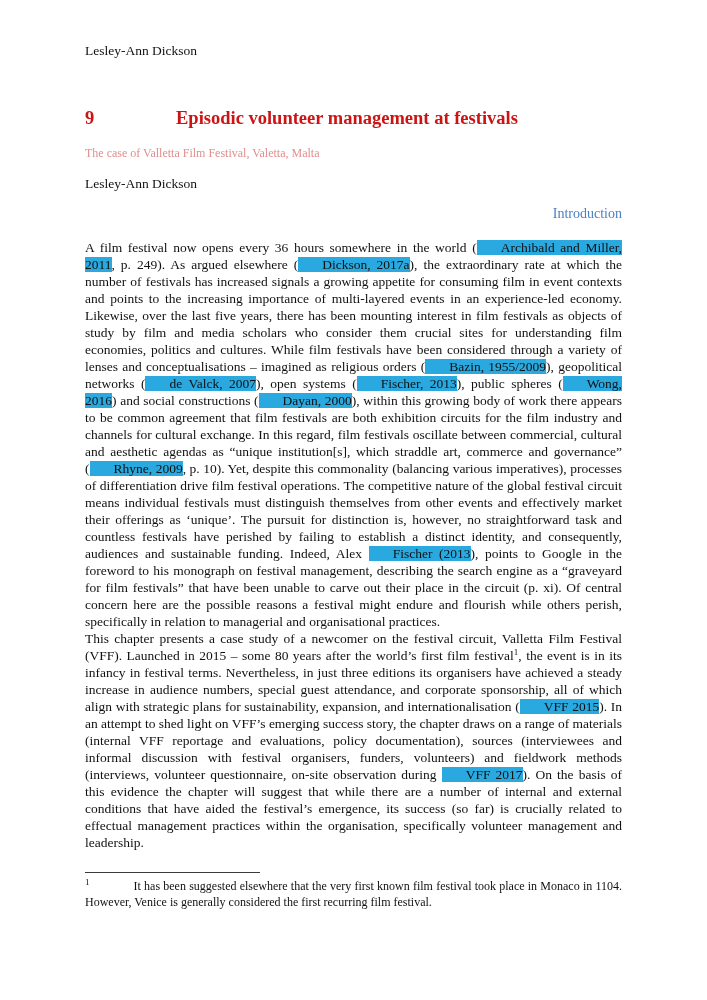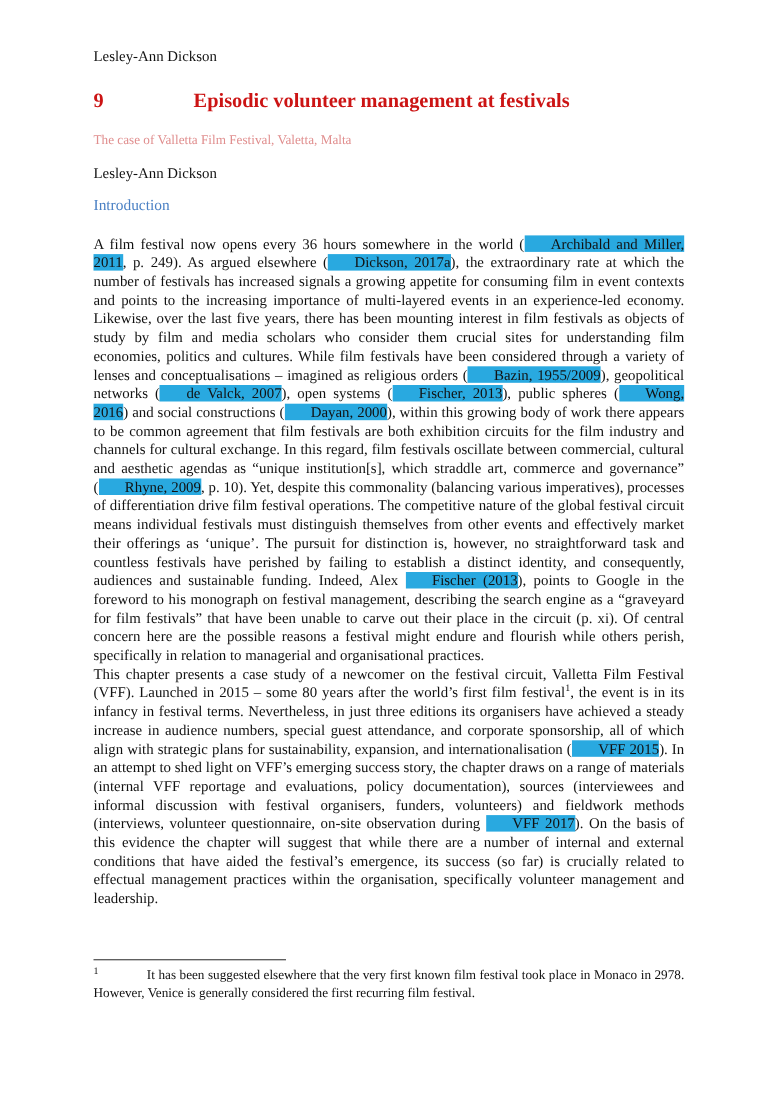--- a/index.html
+++ b/index.html
@@ -8,37 +8,38 @@
     background: #ffffff;
     position: relative;
     overflow: hidden;
     font-family: "Liberation Serif", serif;
     color: #111111;
     margin: 0 auto;
   }
   .content { position: absolute; left: 85px; top: 0; width: 537px; }
   .running-header { margin-top: 43px; font-size: 13.5px; line-height: 15px; }
   .title-row {
-    margin-top: 24px;
+    margin-top: 50px;
     font-size: 18.5px; font-weight: bold;
     color: var(--title-red, #cc1414);
     line-height: 21px;
     white-space: nowrap;
   }
   .chapter-number { display: inline-block; width: 91px; }
   .subtitle {
     margin-top: 15px;
     font-size: 12px; line-height: 19px;
     color: var(--subtitle-salmon, #e08e8e);
   }
   .author { margin-top: 13px; font-size: 13.5px; line-height: 15px; }
   .section-heading {
     margin-top: 15px;
     font-size: 14px; line-height: 16px;
     color: var(--heading-blue, #4a80c4);
+    text-align: right;
   }
   .body-text { margin-top: 17px; }
   .body-text p { margin: 0; font-size: 13.5px; line-height: 17px; text-align: justify; }
   .hl { background: var(--highlight-cyan, #29a9e0); padding-left: 24px; }
   sup { font-size: 9px; line-height: 0; vertical-align: super; }
   .footnote-area { position: absolute; left: 85px; top: 872px; width: 537px; }
   .footnote-rule { width: 175px; border-top: 1.5px solid #3a3a3a; margin: 0 0 6px 0; }
   .footnote { margin: 0; font-size: 12px; line-height: 15.5px; text-align: justify; }
   .tab { display: inline-block; width: 44px; }
 </style>
@@ -60,15 +61,15 @@
     <div class="section-heading">Introduction</div>
 
     <div class="body-text">
       <p><span>A film festival now opens every 36 hours somewhere in the world (</span><span class="hl">Archibald and Miller, 2011</span><span>, p. 249). As argued elsewhere (</span><span class="hl">Dickson, 2017a</span><span>), the extraordinary rate at which the number of festivals has increased signals a growing appetite for consuming film in event contexts and points to the increasing importance of multi-layered events in an experience-led economy. Likewise, over the last five years, there has been mounting interest in film festivals as objects of study by film and media scholars who consider them crucial sites for understanding film economies, politics and cultures. While film festivals have been considered through a variety of lenses and conceptualisations – imagined as religious orders (</span><span class="hl">Bazin, 1955/2009</span><span>), geopolitical networks (</span><span class="hl">de Valck, 2007</span><span>), open systems (</span><span class="hl">Fischer, 2013</span><span>), public spheres (</span><span class="hl">Wong, 2016</span><span>) and social constructions (</span><span class="hl">Dayan, 2000</span><span>), within this growing body of work there appears to be common agreement that film festivals are both exhibition circuits for the film industry and channels for cultural exchange. In this regard, film festivals oscillate between commercial, cultural and aesthetic agendas as “unique institution[s], which straddle art, commerce and governance” (</span><span class="hl">Rhyne, 2009</span><span>, p. 10). Yet, despite this commonality (balancing various imperatives), processes of differentiation drive film festival operations. The competitive nature of the global festival circuit means individual festivals must distinguish themselves from other events and effectively market their offerings as ‘unique’. The pursuit for distinction is, however, no straightforward task and countless festivals have perished by failing to establish a distinct identity, and consequently, audiences and sustainable funding. Indeed, Alex </span><span class="hl">Fischer (2013</span><span>), points to Google in the foreword to his monograph on festival management, describing the search engine as a “graveyard for film festivals” that have been unable to carve out their place in the circuit (p. xi). Of central concern here are the possible reasons a festival might endure and flourish while others perish, specifically in relation to managerial and organisational practices.</span></p>
       <p><span>This chapter presents a case study of a newcomer on the festival circuit, Valletta Film Festival (VFF). Launched in 2015 – some 80 years after the world’s first film festival</span><sup>1</sup><span>, the event is in its infancy in festival terms. Nevertheless, in just three editions its organisers have achieved a steady increase in audience numbers, special guest attendance, and corporate sponsorship, all of which align with strategic plans for sustainability, expansion, and internationalisation (</span><span class="hl">VFF 2015</span><span>). In an attempt to shed light on VFF’s emerging success story, the chapter draws on a range of materials (internal VFF reportage and evaluations, policy documentation), sources (interviewees and informal discussion with festival organisers, funders, volunteers) and fieldwork methods (interviews, volunteer questionnaire, on-site observation during </span><span class="hl">VFF 2017</span><span>). On the basis of this evidence the chapter will suggest that while there are a number of internal and external conditions that have aided the festival’s emergence, its success (so far) is crucially related to effectual management practices within the organisation, specifically volunteer management and leadership.</span></p>
     </div>
   </div>
 
   <div class="footnote-area">
     <div class="footnote-rule"></div>
-    <p class="footnote"><sup>1</sup><span class="tab"></span><span>It has been suggested elsewhere that the very first known film festival took place in Monaco in 2978. However, Venice is generally considered the first recurring film festival.</span></p>
+    <p class="footnote"><sup>1</sup><span class="tab"></span><span>It has been suggested elsewhere that the very first known film festival took place in Monaco in 1104. However, Venice is generally considered the first recurring film festival.</span></p>
   </div>
 </div>
 
 </body></html>

